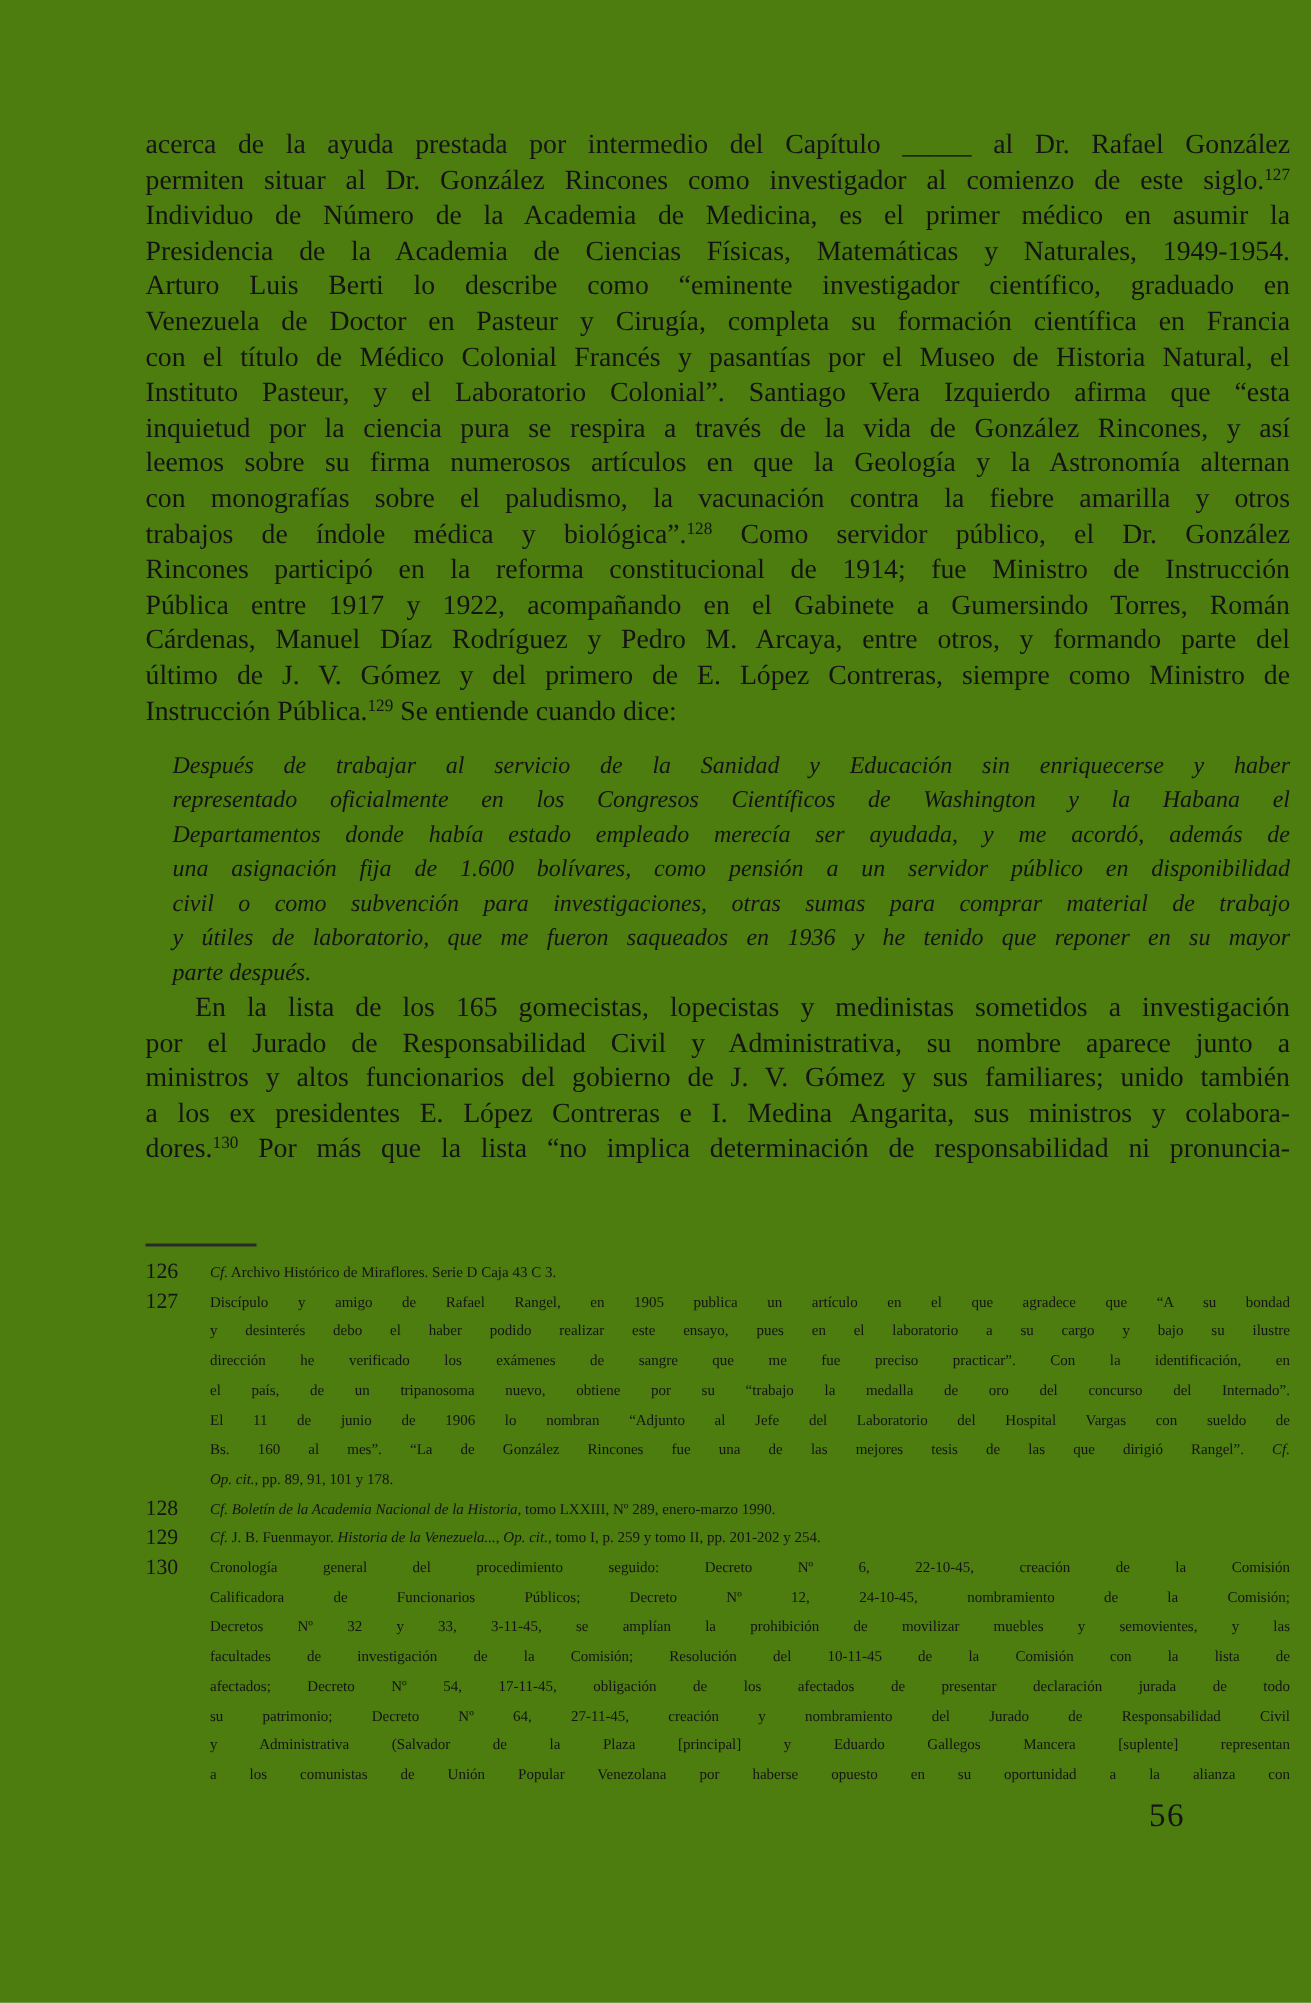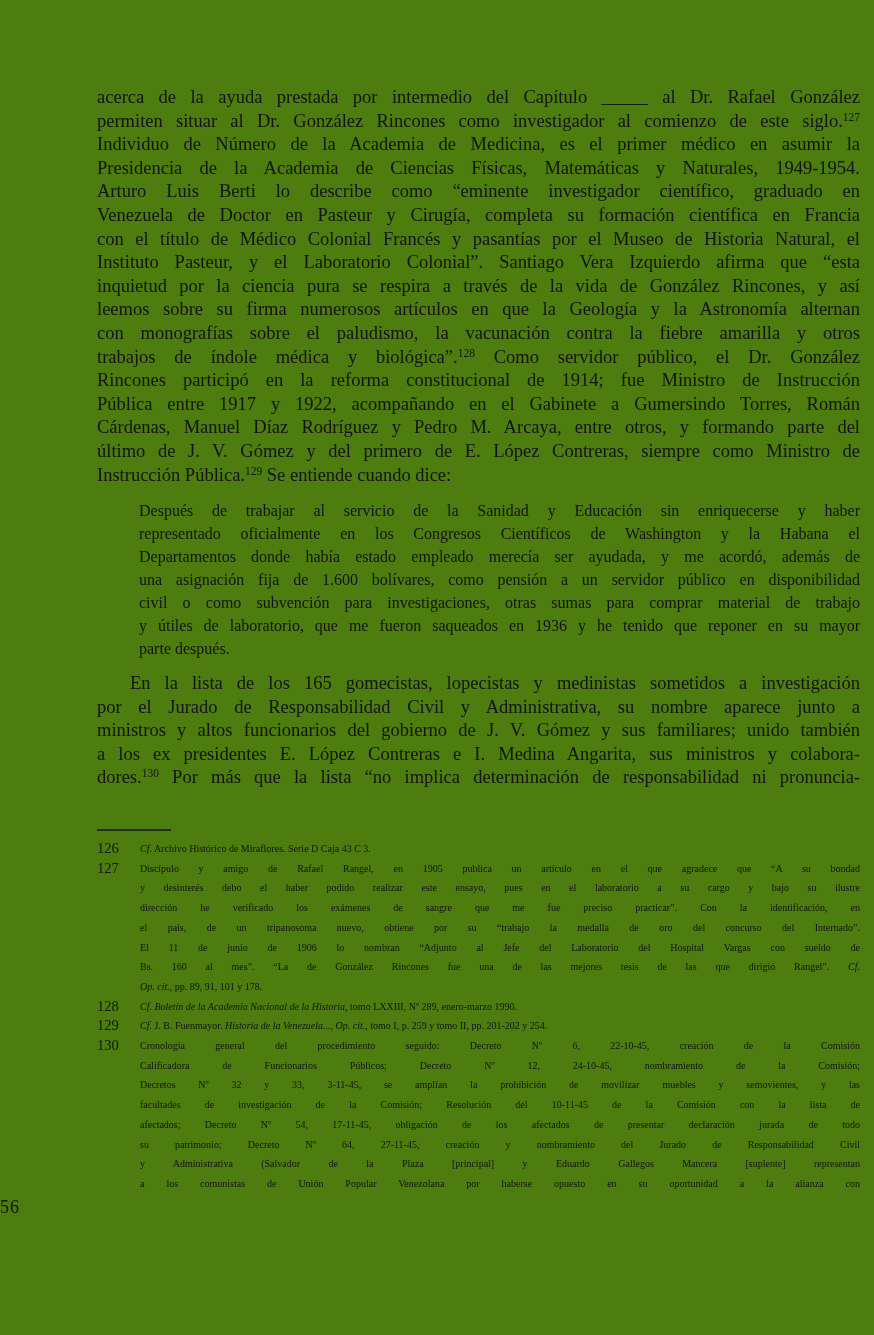--- a/index.html
+++ b/index.html
@@ -25,27 +25,28 @@
     text-align-last: justify;
     white-space: normal;
   }
   .line.no-just { text-align-last: left; }
   .para .line {
     font-size: 18.5px;
     line-height: 23.6px;
   }
   .blockquote {
     margin-top: 12px;
-    margin-left: 42px;
+    margin-left: 18px;
+    font-style: italic;
   }
   .blockquote .line {
     font-size: 16px;
     line-height: 23px;
   }
-  .para2 { margin-top: 12px; }
+  .para2 { margin-top: 1px; }
   .para2 .line.first { text-indent: 33px; }
   sup {
     font-size: 62%;
     line-height: 0;
     vertical-align: 6px;
   }
   .fn-sep {
     position: absolute;
     left: 97px;
     top: 829px;
@@ -67,22 +68,22 @@
   .fn-text { flex: 1; min-width: 0; }
   .fn-text .line {
     font-size: 10px;
     line-height: 19.7px;
   }
   .page-number {
     position: absolute;
     top: 1197px;
     left: 0;
     width: 790px;
-    text-align: left;
-    font-size: 18px;
+    text-align: right;
+    font-size: 22px;
     letter-spacing: 1px;
   }
 </style>
 </head>
 <body>
 
 <div class="page">
 
   <div class="textblock">
     <div class="para">

